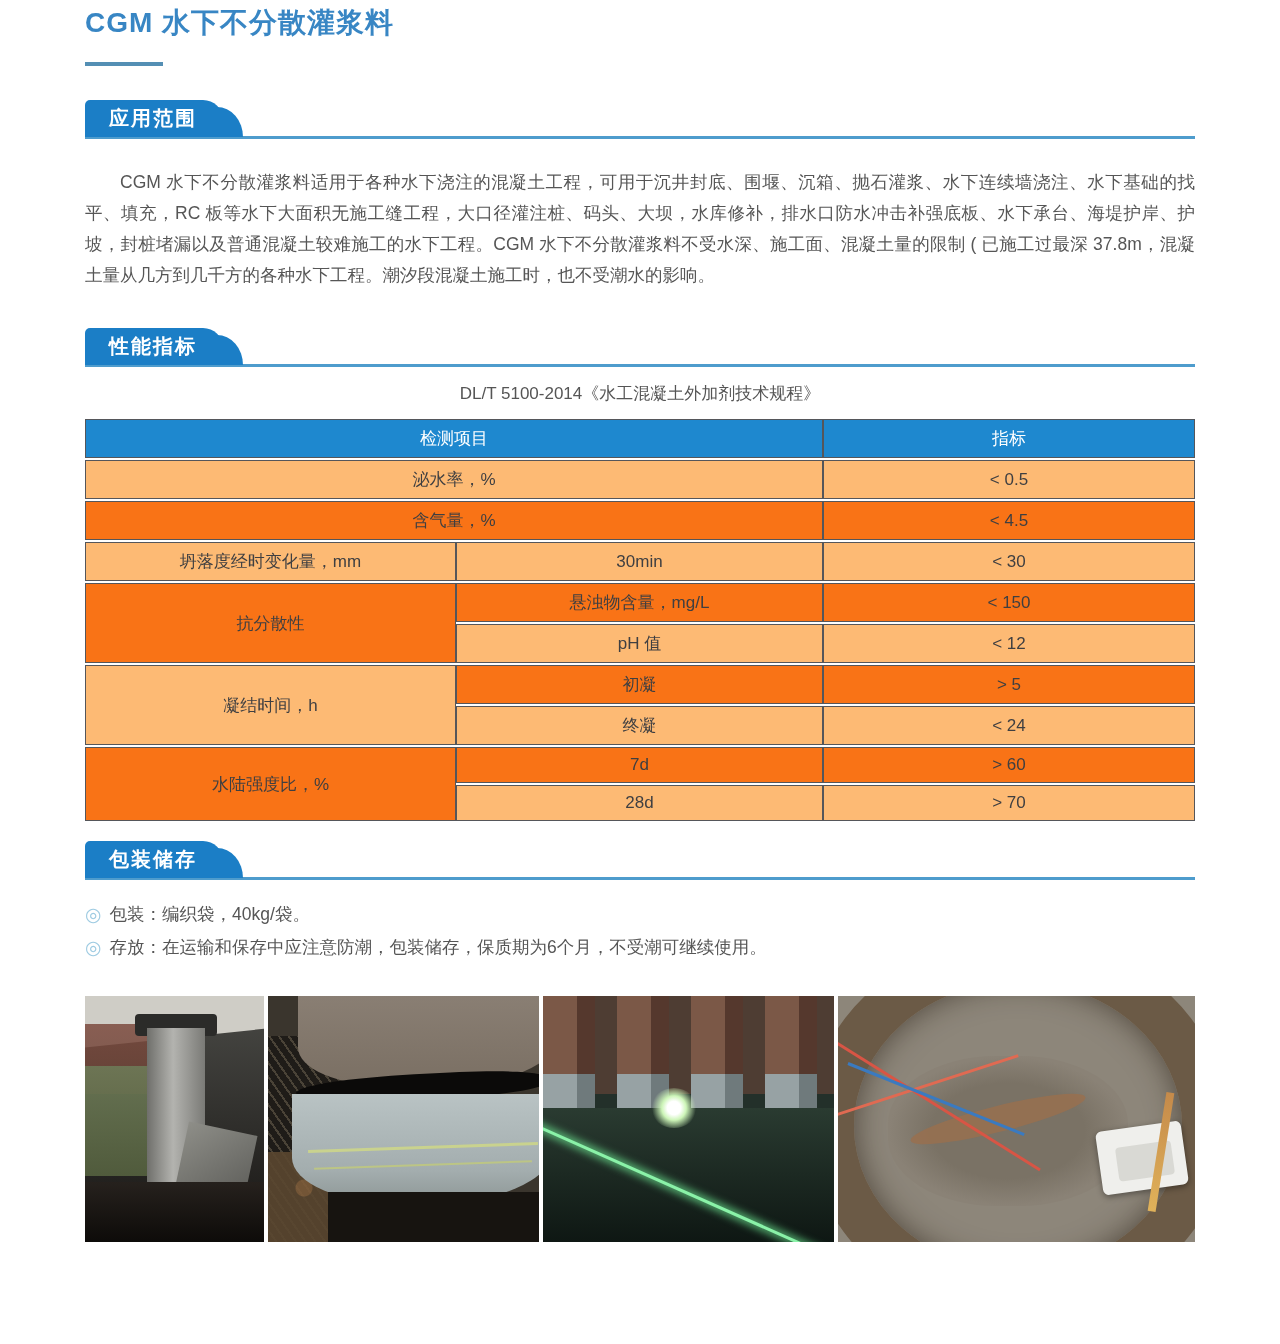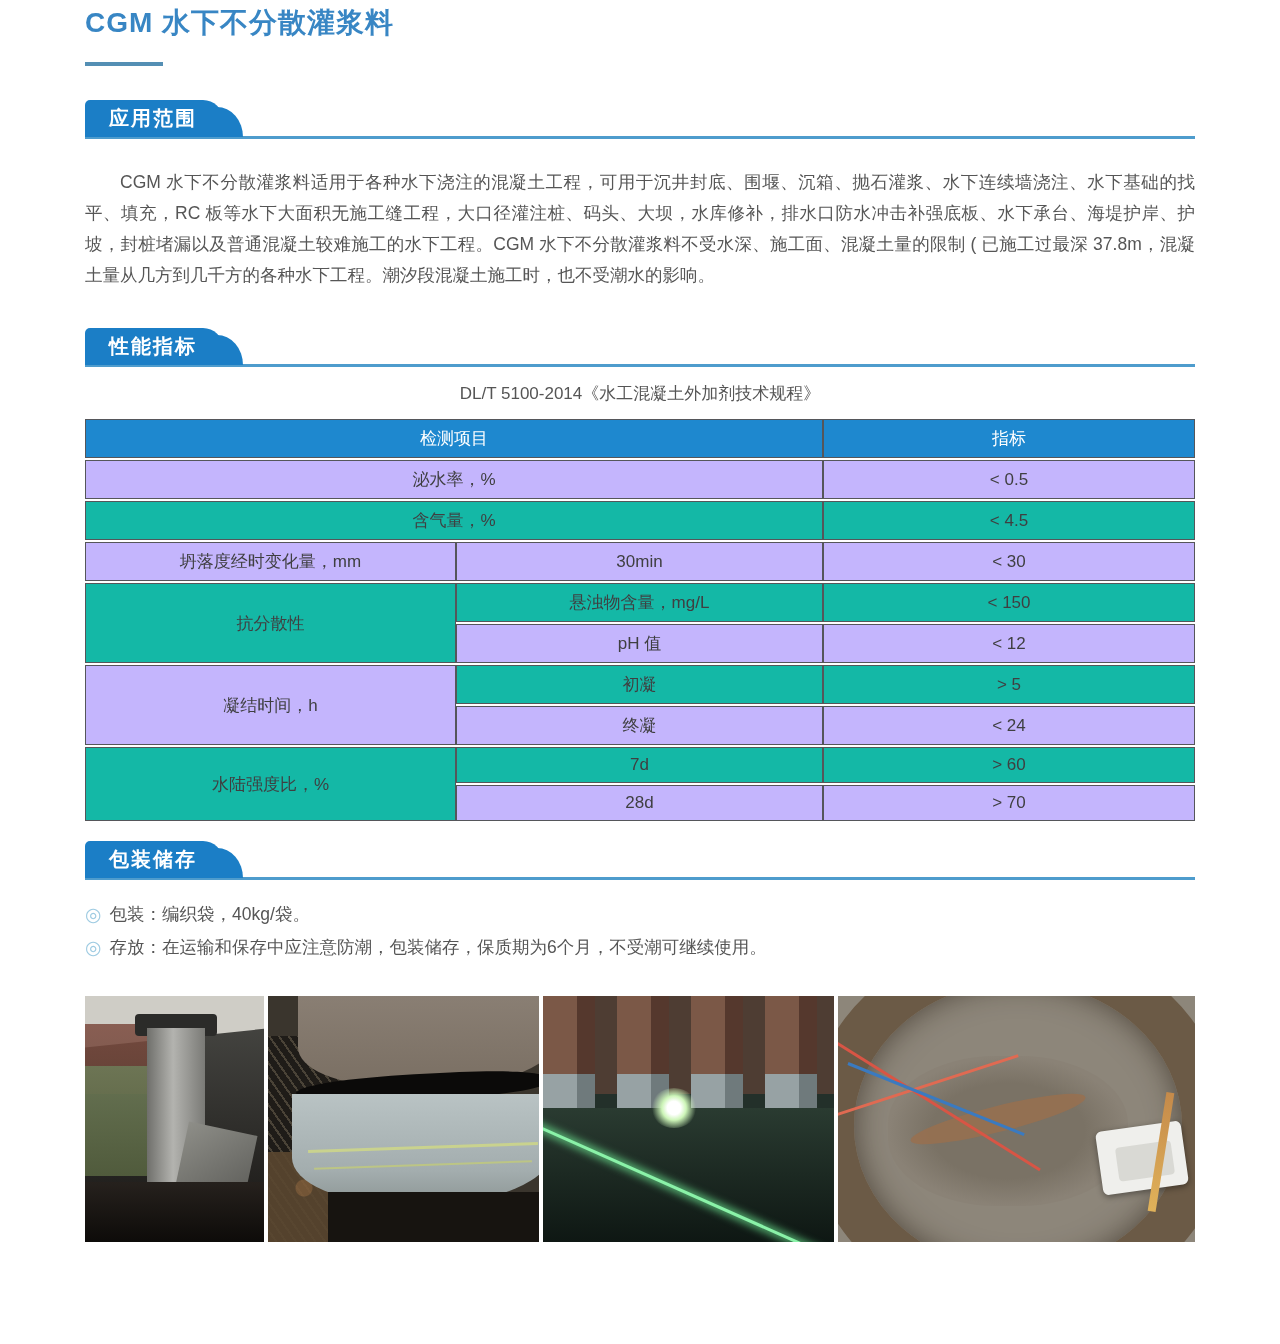--- a/index.html
+++ b/index.html
@@ -22,22 +22,22 @@
   .badge::after { content:""; position:absolute; right:-20px; bottom:0; width:26px; height:30px;
                   background:#1b7ec6; border-radius:0 100% 0 0; }
 
   .section-body { margin-top:28px; font-size:17.5px; line-height:31px; text-indent:2em; text-align:justify; color:#565656; }
 
   
   .standard-line { margin-top:15px; text-align:center; font-size:17px; color:#555555; }
   table.perf { width:1110px; margin-top:12px; border-collapse:separate; border-spacing:0 2px; table-layout:fixed; }
   table.perf th, table.perf td { border:1px solid #55565a; text-align:center; font-size:17px; height:31px; padding:7px 4px; color:#3f3f41; }
   table.perf th { background:#1e88cf; color:#ffffff; font-weight:normal; height:33px; }
-  td.shade-gray { background:#c4b5fd; }
-  td.shade-white { background:#14b8a6; }
+  td.shade-gray { background:#fdba74; }
+  td.shade-white { background:#f97316; }
   .col-a { width:371px; } .col-b { width:367px; } .col-c { width:372px; }
 
   
   .bullets { margin-top:18px; }
   .bullet-row { display:flex; align-items:flex-start; font-size:17.5px; line-height:33px; color:#565656; }
   .bullet-icon { color:#9ecbe2; font-size:19px; margin-right:8px; line-height:33px; }
 
   
   .photos { margin-top:32px; display:flex; gap:4px; }
   .photo { position:relative; height:246px; overflow:hidden; background:#444; }

